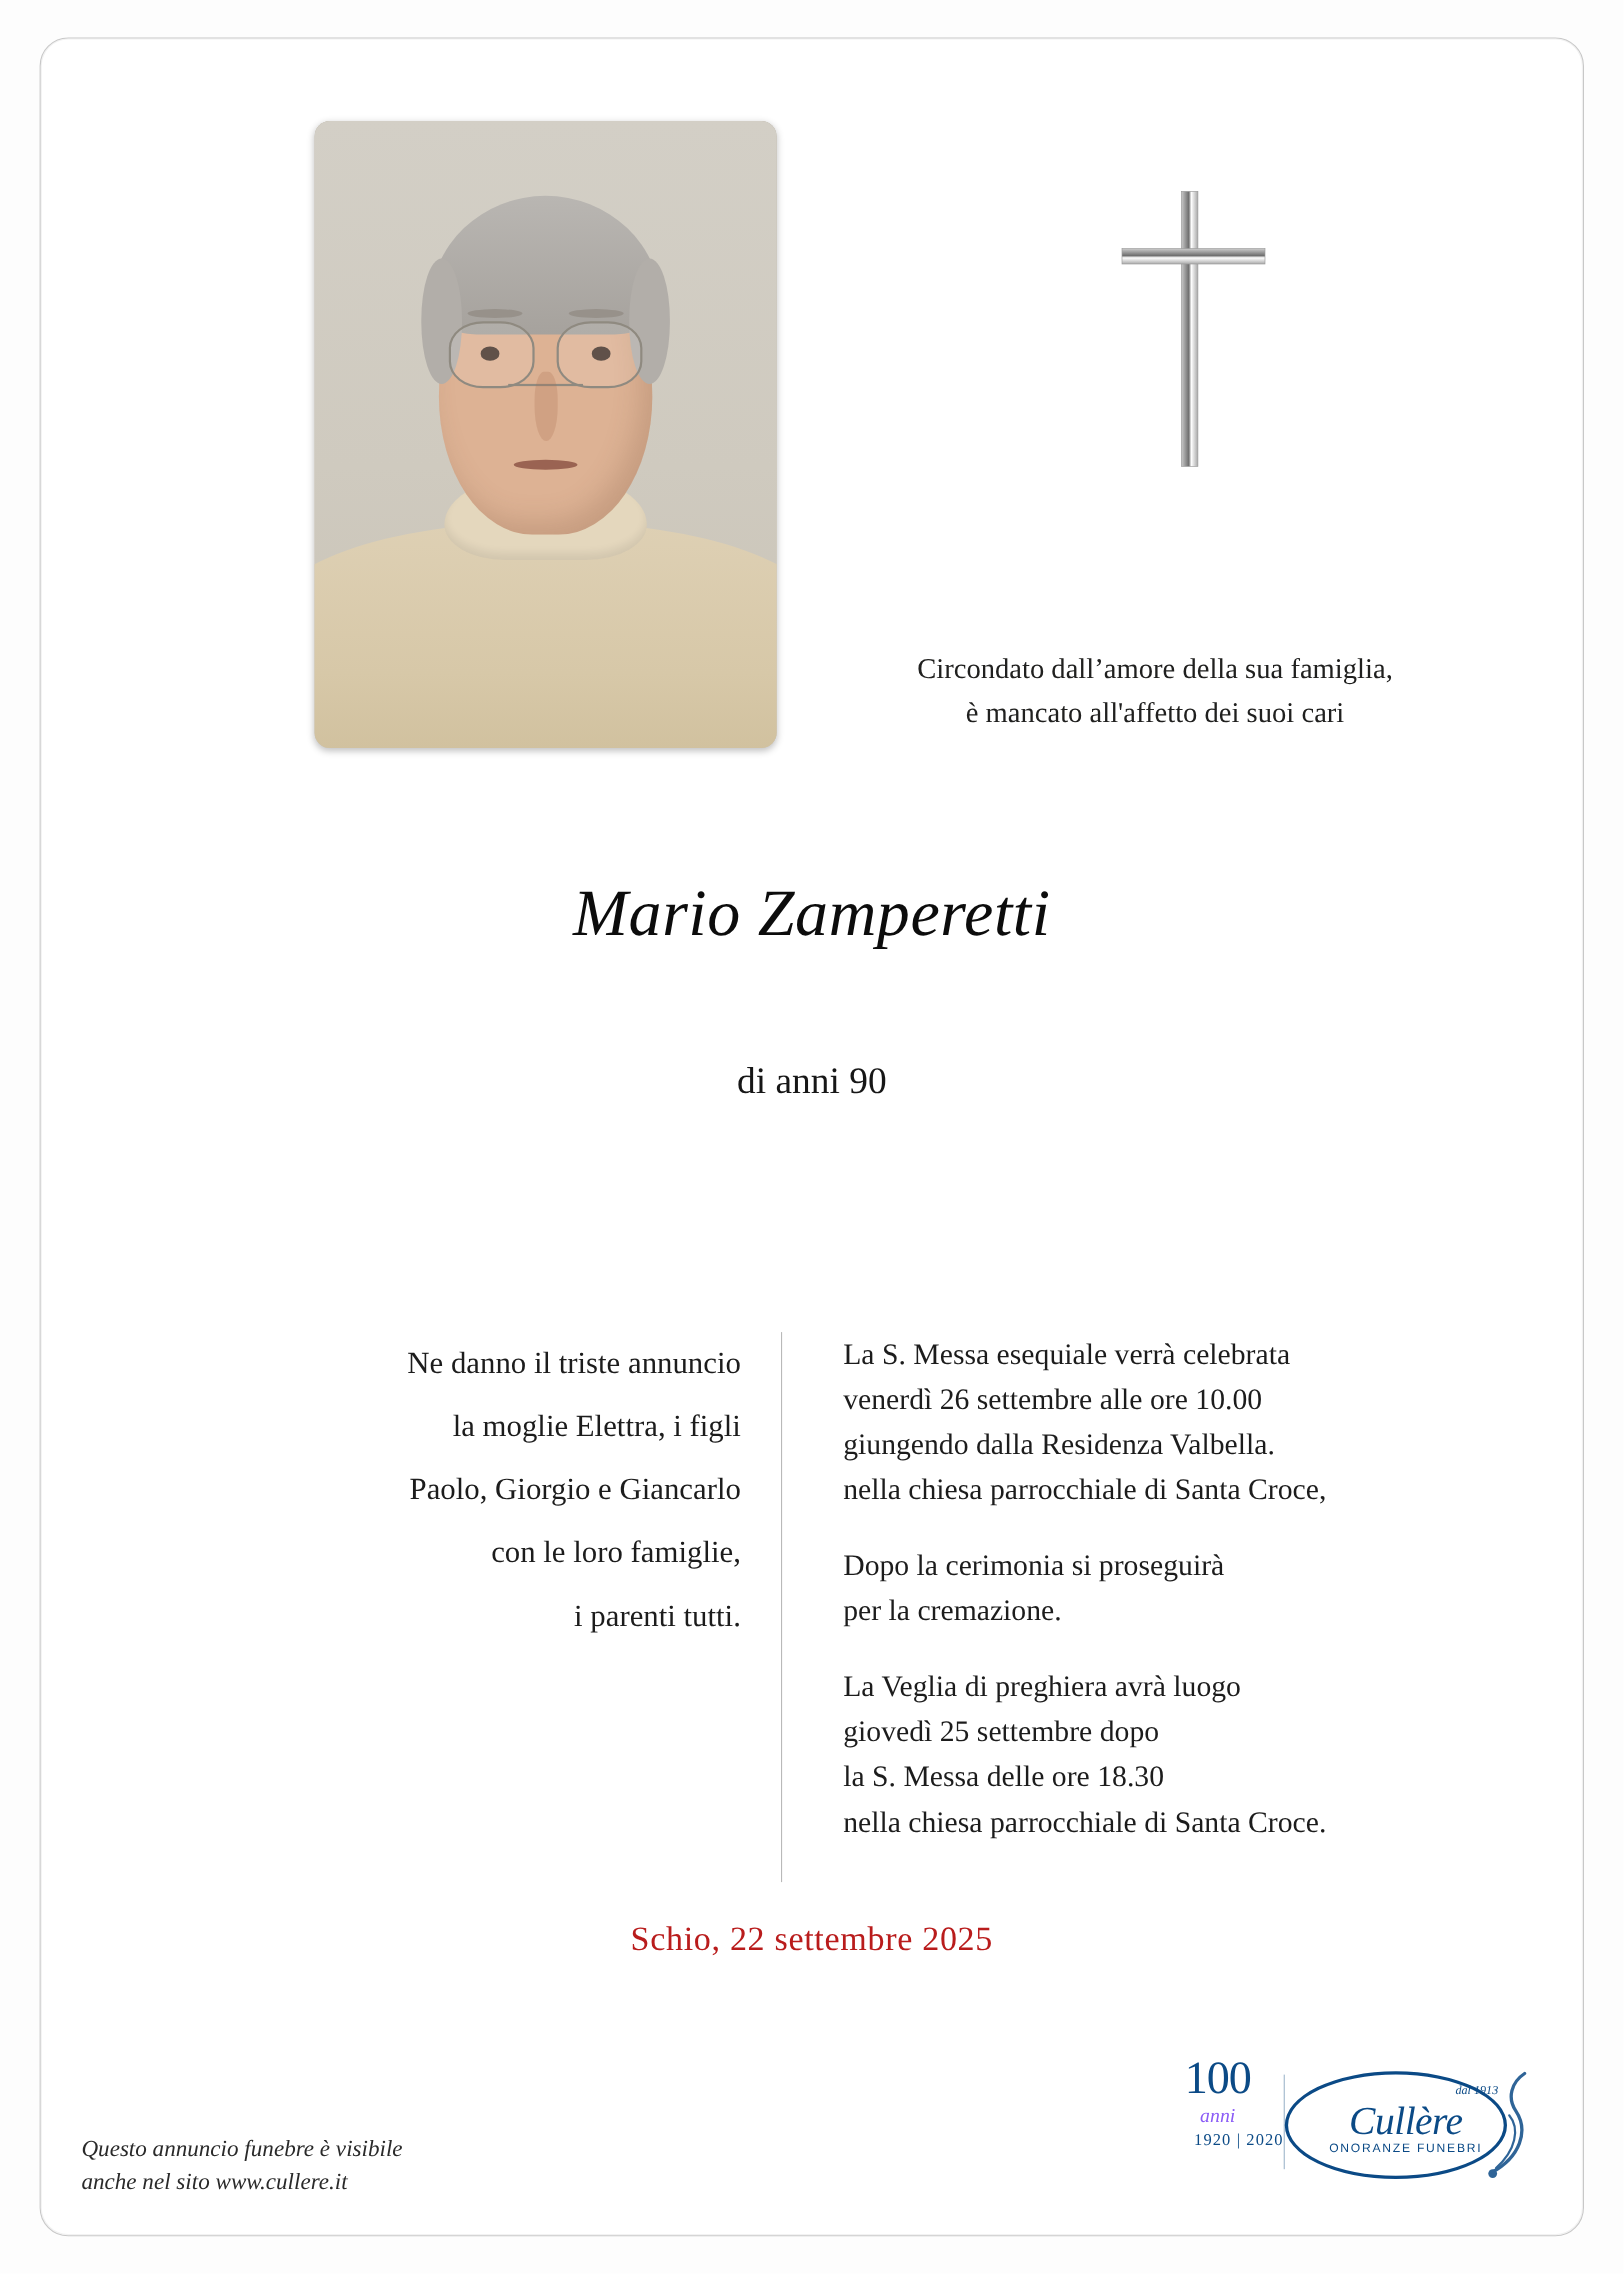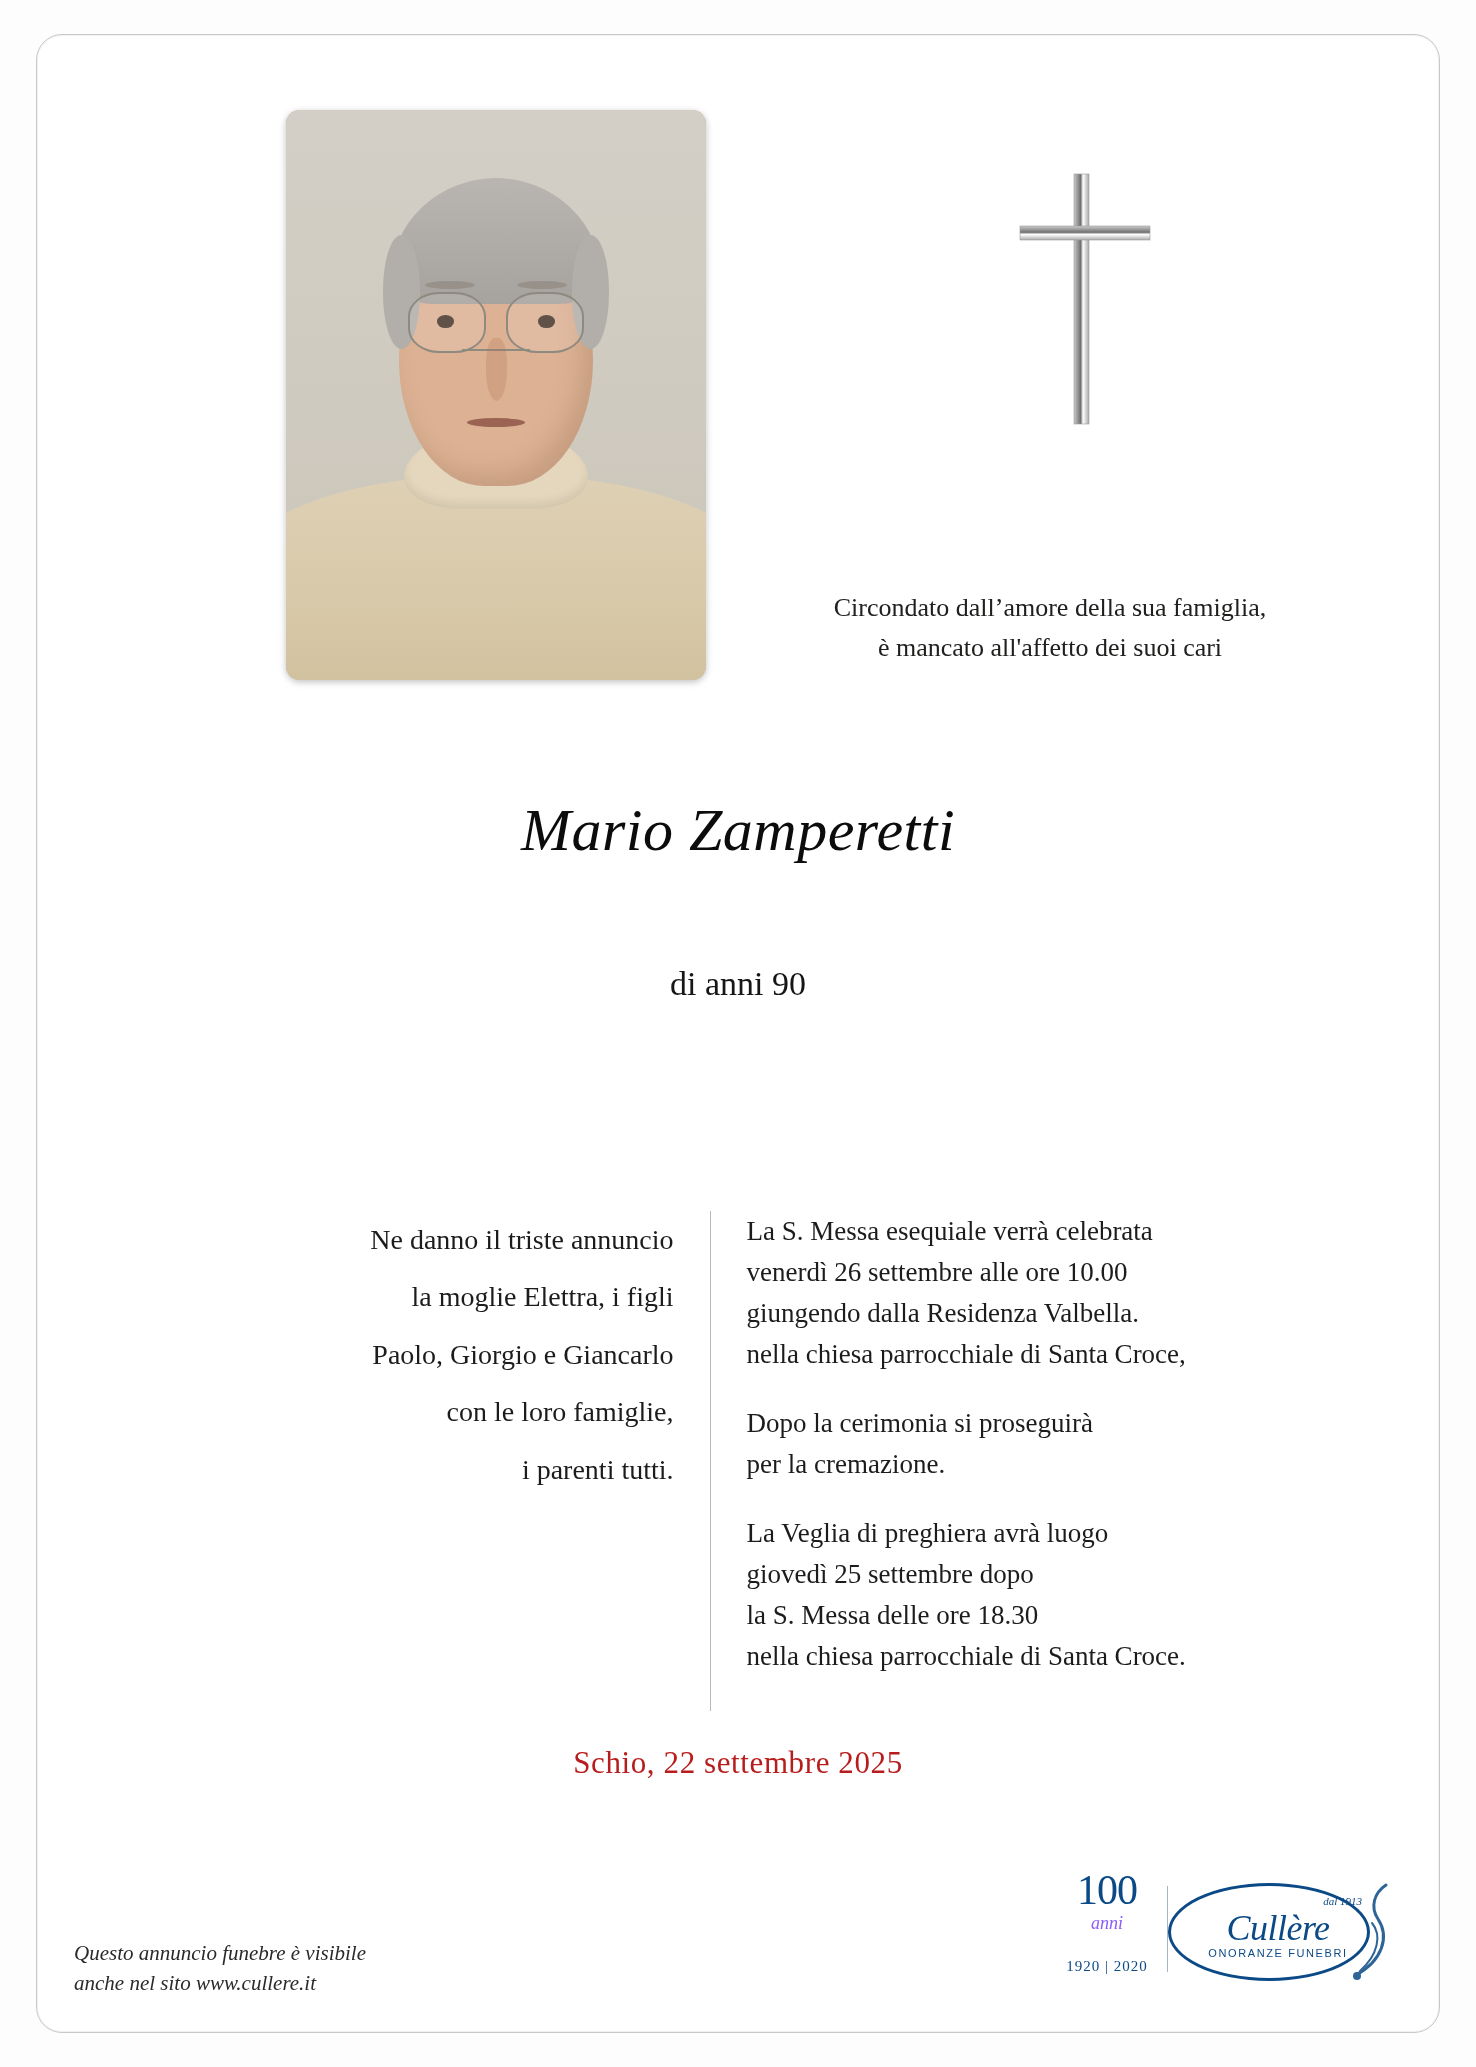--- a/index.html
+++ b/index.html
@@ -218,21 +218,21 @@
     font-size: 28px;
     line-height: 2.05;
     color: #1c1c1c;
   }
   .divider {
     width: 1px;
     background: #b9b9b9;
     height: 500px;
   }
   .col-right {
-    padding-left: 36px;
+    padding-left: 56px;
     width: 540px;
     box-sizing: border-box;
     font-size: 27px;
     line-height: 1.52;
     color: #1c1c1c;
   }
   .block { margin-bottom: 28px; }
   .block:last-child { margin-bottom: 0; }
 
   
@@ -279,24 +279,25 @@
     font-family: "Liberation Serif", serif;
     color: #0b4a86;
   }
   .logo-100 .anni {
     font-style: italic;
     font-size: 18px;
     color: #8b5cf6;
     margin-top: 2px;
   }
   .logo-100 .years {
-    margin-top: 24px;
+    margin-top: 4px;
     font-size: 15px;
     color: #0b4a86;
     letter-spacing: 1px;
+    text-align: right;
   }
   .logo-sep {
     width: 1px;
     height: 86px;
     background: #9fb6cb;
   }
   .logo-cullere {
     width: 220px;
     height: 120px;
     position: relative;

